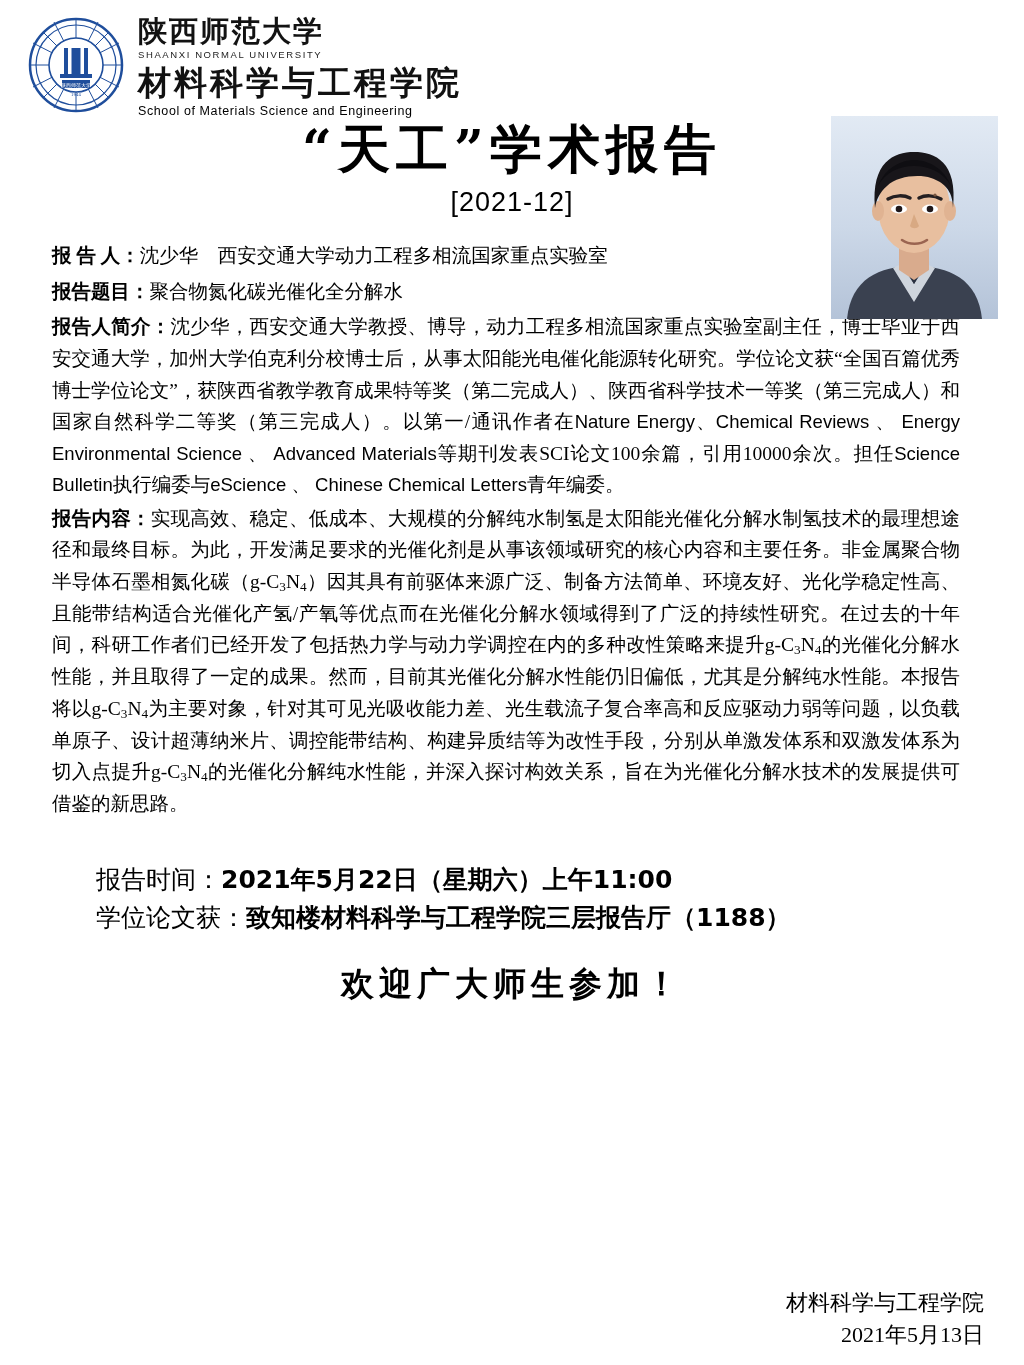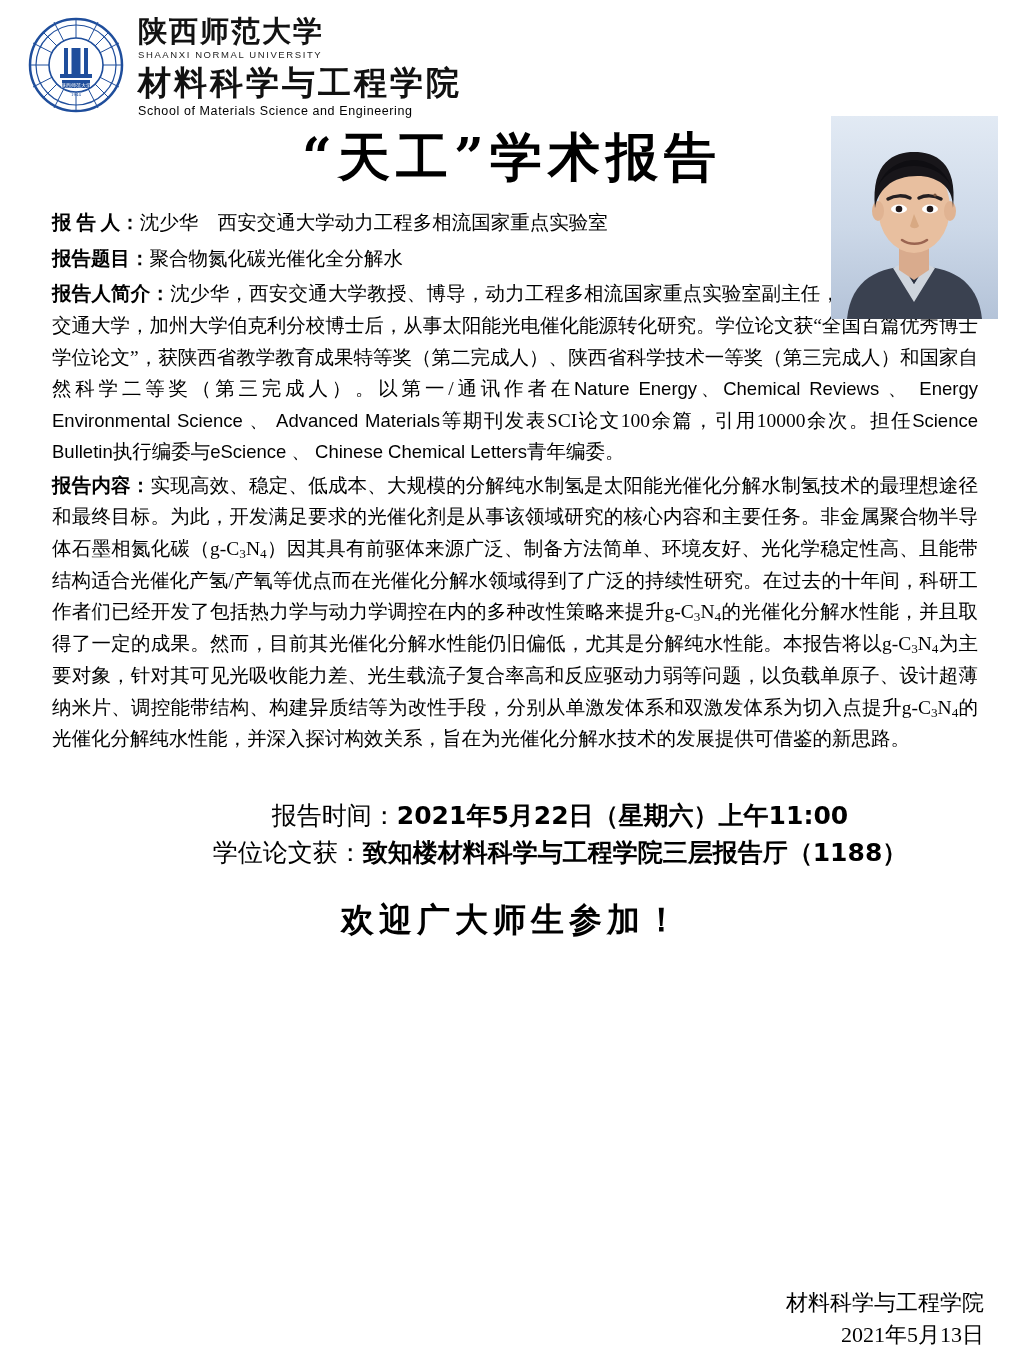--- a/index.html
+++ b/index.html
@@ -64,21 +64,21 @@
     font-family: "Liberation Sans", sans-serif;
     font-size: 12.5px;
     letter-spacing: 0.6px;
     color: #000000;
     margin-top: 3px;
   }
 
   
   .title-area {
     text-align: center;
-    margin-top: 20px;
+    margin-top: 12px;
     position: relative;
   }
   .main-title {
     font-family: "DejaVu Serif", serif;
     font-size: 52px;
     font-weight: 700;
     letter-spacing: 6px;
     color: #000;
     line-height: 1.1;
   }
@@ -97,21 +97,21 @@
     top: 116px;
     width: 167px;
     height: 203px;
     overflow: hidden;
     background: linear-gradient(180deg, #dfe7f2 0%, #cfdae8 45%, #b9c7da 100%);
   }
   .portrait svg { display: block; }
 
   
   .content {
-    padding: 0 46px 0 52px;
+    padding: 0 64px 0 52px;
     margin-top: 22px;
     font-size: 19.5px;
     line-height: 1.62;
     text-align: justify;
   }
   .line {
     margin: 0 0 4px 0;
   }
   .label {
     font-weight: 700;
@@ -129,21 +129,20 @@
     font-family: "Liberation Sans", sans-serif;
     font-size: 18.5px;
   }
 
   
   .info {
     margin: 42px 0 0 0;
     padding-left: 96px;
     font-size: 25px;
     line-height: 1.5;
-    text-align: center;
   }
   .info .k {
     font-family: "DejaVu Serif", serif;
   }
   .info .v {
     font-family: "DejaVu Sans", sans-serif;
     font-weight: 700;
   }
 
   
@@ -238,20 +237,21 @@
     <path d="M83 98 L79 110 C81 113 86 113 88 110 Z" fill="#d8a983"></path>
 
     <path d="M71 124 C78 129 89 129 96 124" stroke="#9a6450" stroke-width="2.6" fill="none" stroke-linecap="round"></path>
 
     <circle cx="104" cy="79" r="1.6" fill="#7a5740"></circle>
   </svg>
 </div>
 
 <div class="title-area">
   <div class="main-title">“天工”学术报告</div>
+  <div class="sub-title">[2021-12]</div>
 </div>
 
 <div class="content">
 
   <p class="line">
     <span class="label">报 告 人：</span><span>沈少华　西安交通大学动力工程多相流国家重点实验室</span>
   </p>
 
   <p class="line">
     <span class="label">报告题目：</span><span>聚合物氮化碳光催化全分解水</span>

